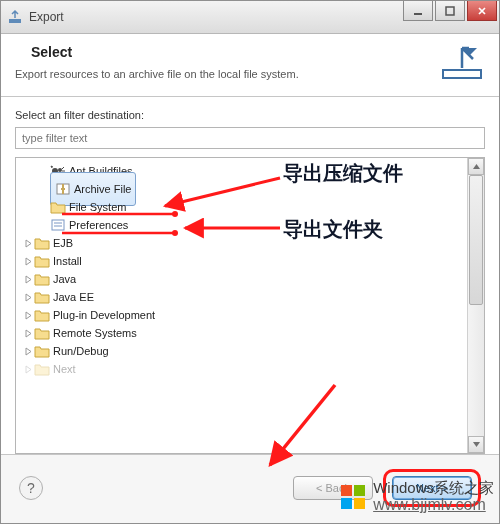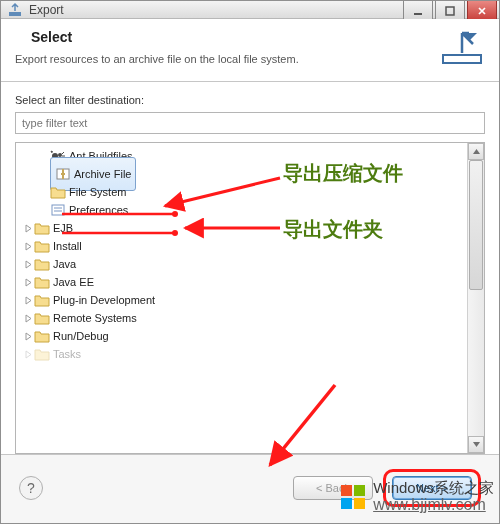--- a/index.html
+++ b/index.html
@@ -2,21 +2,21 @@
 <html><head>
 <meta charset="utf-8">
 <style>
   * { box-sizing: border-box; margin: 0; padding: 0; font-family: "Segoe UI", Tahoma, sans-serif; }
   html, body { width: 500px; height: 524px; overflow: hidden; }
   body { background: #fff; position: relative; }
 
   
   .window { width: 500px; height: 524px; border: 1px solid #8f8f8f; background: #fff; display: flex; flex-direction: column; }
   .titlebar {
-    height: 18px; display: flex; align-items: center;
+    height: 33px; display: flex; align-items: center;
     background: linear-gradient(#f3f3f3, #dcdcdc);
     border-bottom: 1px solid #b7b7b7;
     padding: 0 2px 0 6px;
   }
   .titlebar .sysicon { width: 16px; height: 16px; margin-right: 6px; display: inline-flex; }
   .titlebar .title { font-size: 12px; color: #444; flex: 1 1 auto; }
   .win-buttons { display: flex; gap: 2px; align-self: flex-start; }
   .win-btn {
     width: 30px; height: 20px; border: 1px solid #8a8a8a; border-top: none;
     background: linear-gradient(#f4f4f4,#d7d7d7);
@@ -88,21 +88,21 @@
   .wiz-btn.primary {
     border:1px solid #3a7db9; color:#154a78;
     background:linear-gradient(#eaf4ff,#b8d8f4);
     box-shadow: 0 0 0 1px #6fa8db inset;
   }
   .red-ring { border: 3px solid #ff1a1a; border-radius:10px; padding:4px 6px; display:inline-flex;}
 
   
   .anno { position:absolute; inset:0; pointer-events:none; }
   .anno .label {
-    position:absolute; color:#4d7c0f; font-size:20px; font-weight:700;
+    position:absolute; color:#0f172a; font-size:20px; font-weight:700;
     font-family: "Microsoft YaHei", "SimSun", sans-serif; white-space:nowrap;
   }
 
   
   .watermark {
     position:absolute; right:6px; bottom:10px;
     display:flex; align-items:center; gap:6px;
     font-family: "Microsoft YaHei", sans-serif; color:#3b3b3b;
     pointer-events:none;
   }
@@ -316,21 +316,21 @@
           <span class="twisty">
               <svg width="9" height="9" viewBox="0 0 9 9">
                 <path d="M2 1 L7 4.5 L2 8 Z" fill="none" stroke="#9a9a9a"></path>
               </svg>
             </span>
           <span class="folder-icon">
               <svg viewBox="0 0 16 14">
                 <path d="M1 3h5l1 2h8v8H1z" fill="#f7dd8f" stroke="#c9a63f"></path>
               </svg>
             </span>
-          <span class="tree-label">Tasks</span>
+          <span class="tree-label">Next</span>
         </div>
       </div>
 
       <div class="scrollbar">
         <div class="sb-btn">
             <svg width="9" height="9">
               <path d="M4.5 2 L8 7 H1 Z" fill="#707070"></path>
             </svg>
           </div>
         <div class="sb-track">

